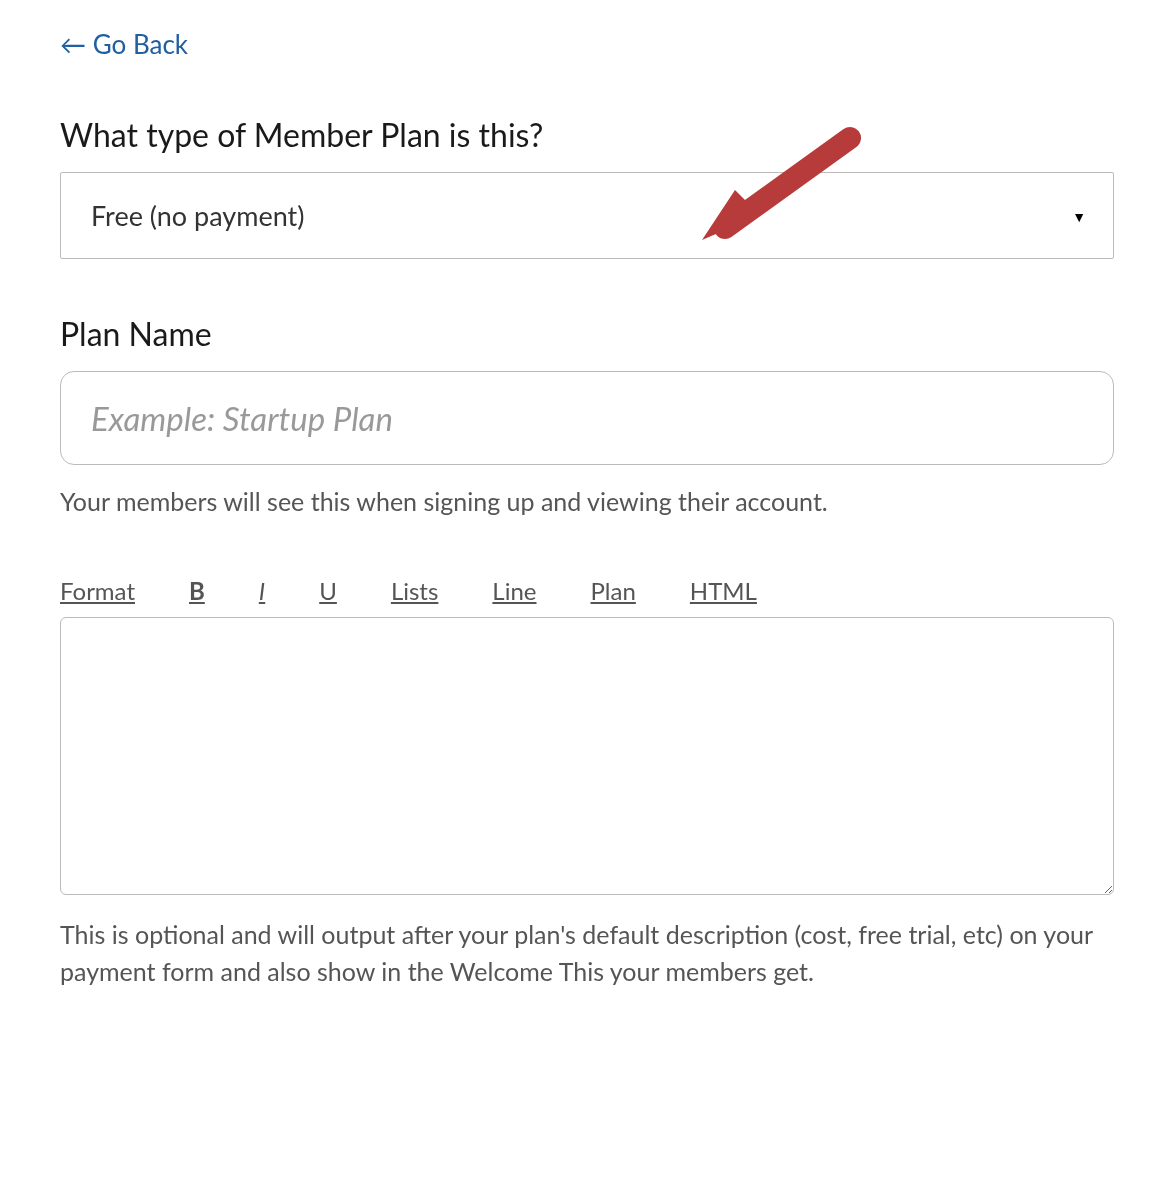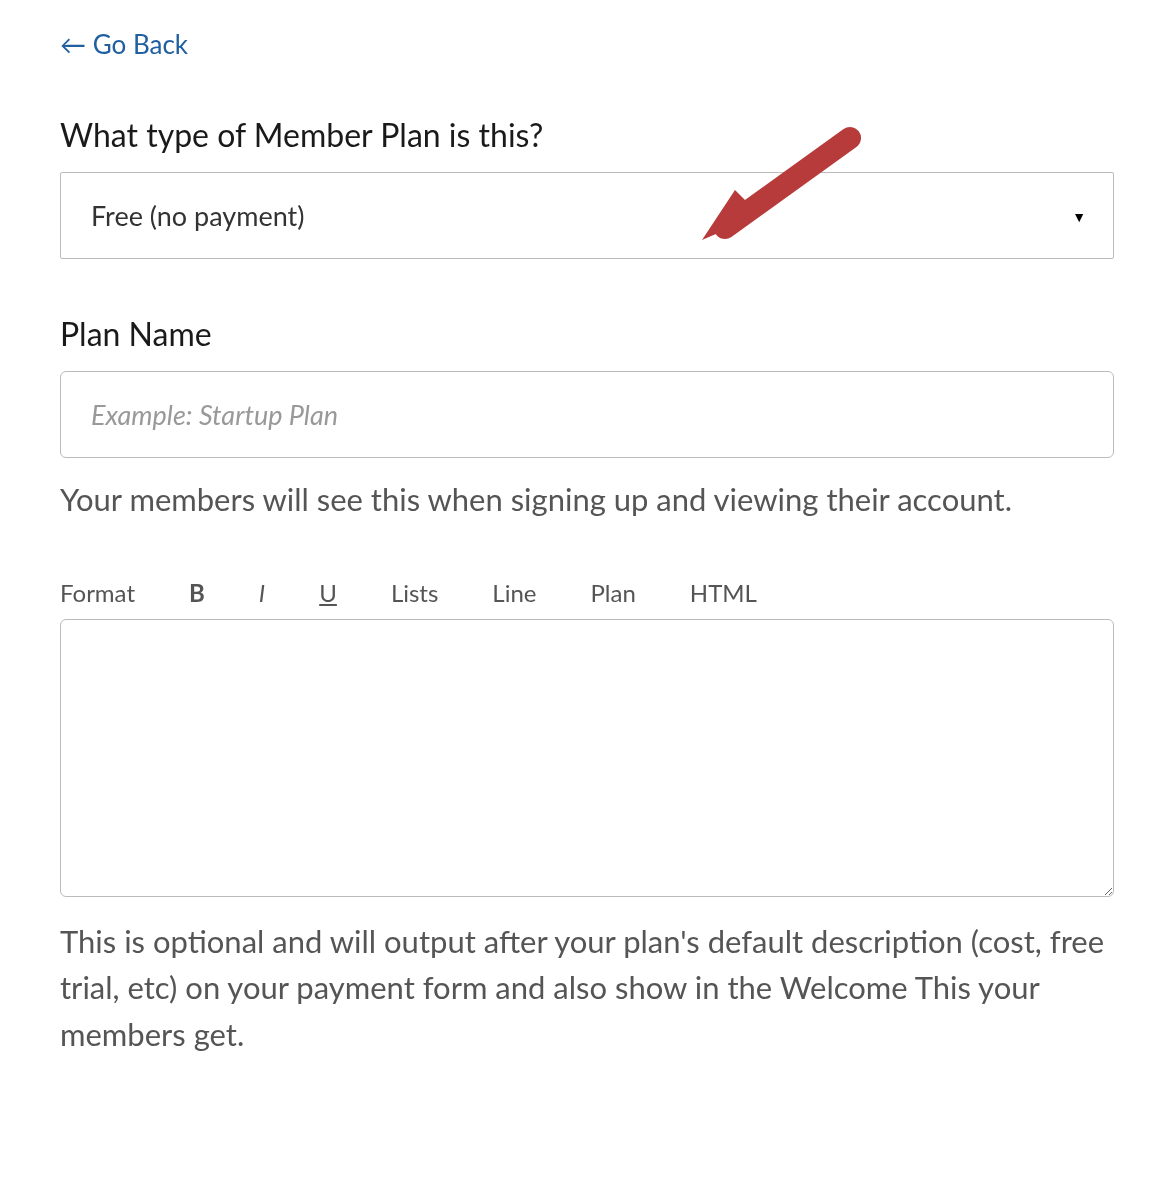--- a/index.html
+++ b/index.html
@@ -50,47 +50,48 @@
       right: 28px;
       top: 50%;
       transform: translateY(-50%);
       pointer-events: none;
       font-size: 14px;
       color: #000;
     }
     .text-input {
       width: 100%;
       padding: 26px 30px;
-      font-size: 27px;
+      font-size: 33px;
       border: 1px solid #bbb;
-      border-radius: 6px;
+      border-radius: 14px;
       background: #fff;
       font-family: inherit;
       color: #333;
       margin-bottom: 18px;
     }
     .text-input::placeholder {
       color: #999;
       font-style: italic;
     }
     .help-text {
-      font-size: 31px;
+      font-size: 25px;
       color: #555;
       margin-bottom: 55px;
       line-height: 1.5;
     }
     .toolbar {
       display: flex;
       gap: 54px;
       margin-bottom: 12px;
       margin-top: 10px;
     }
     .toolbar-item {
       font-size: 24px;
       color: #555;
+      text-decoration: underline;
       cursor: pointer;
     }
     .toolbar-item.bold {
       font-weight: 700;
     }
     .toolbar-item.italic {
       font-style: italic;
     }
     .toolbar-item.underline {
       text-decoration: underline;

